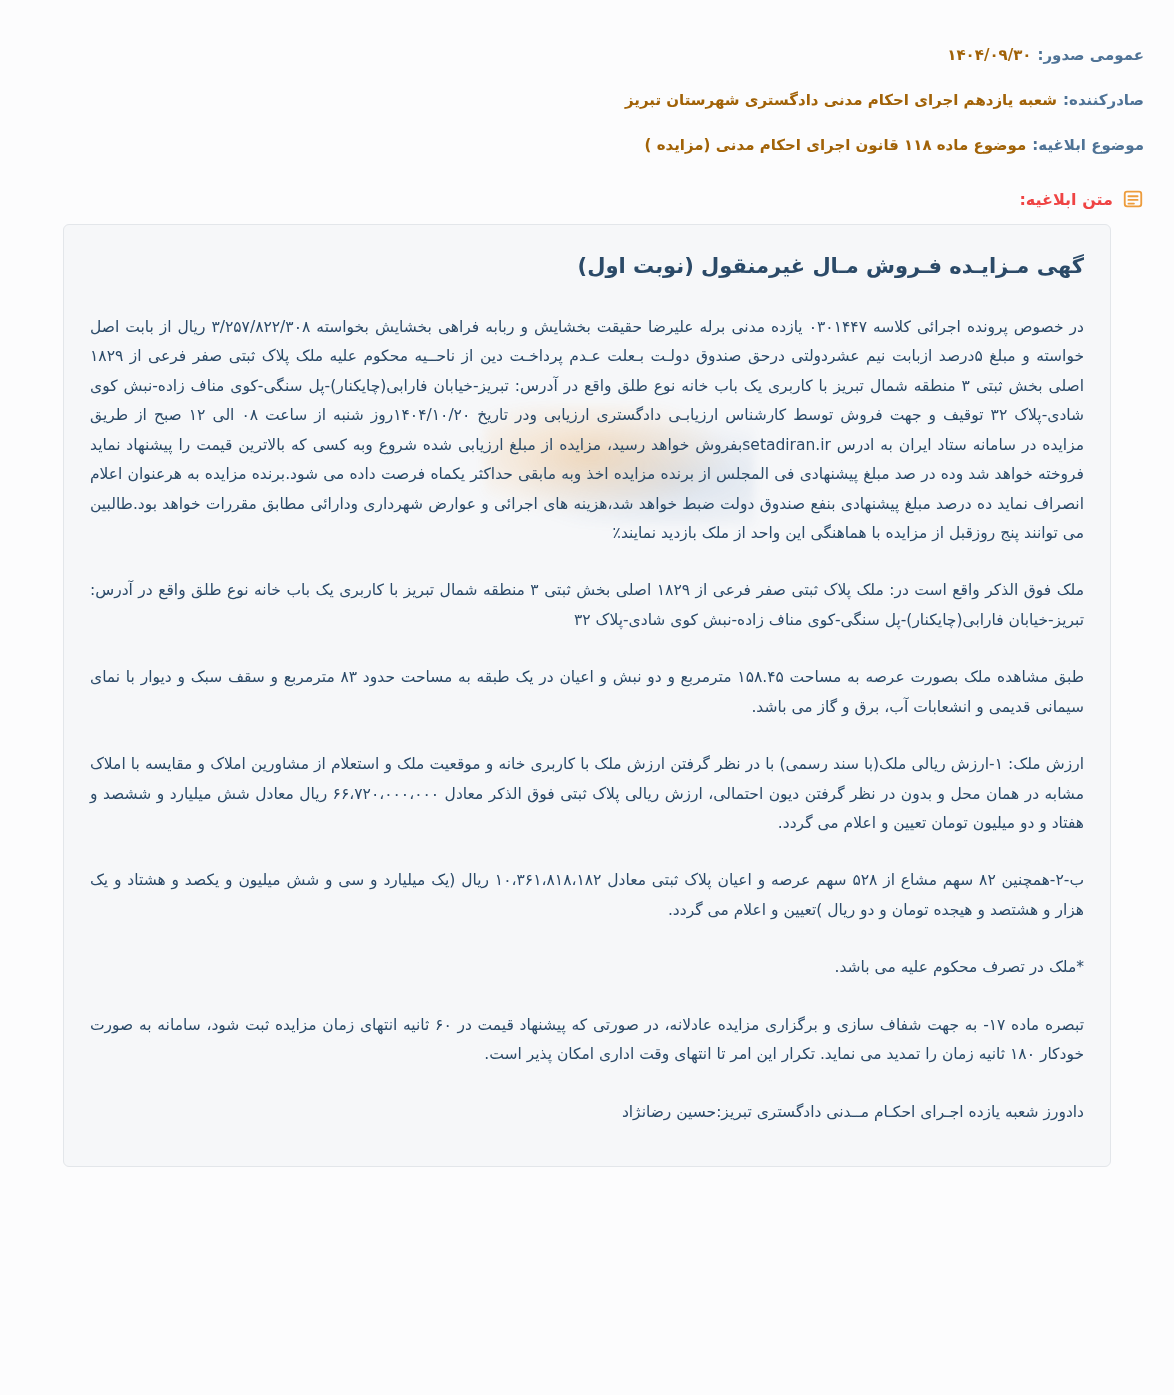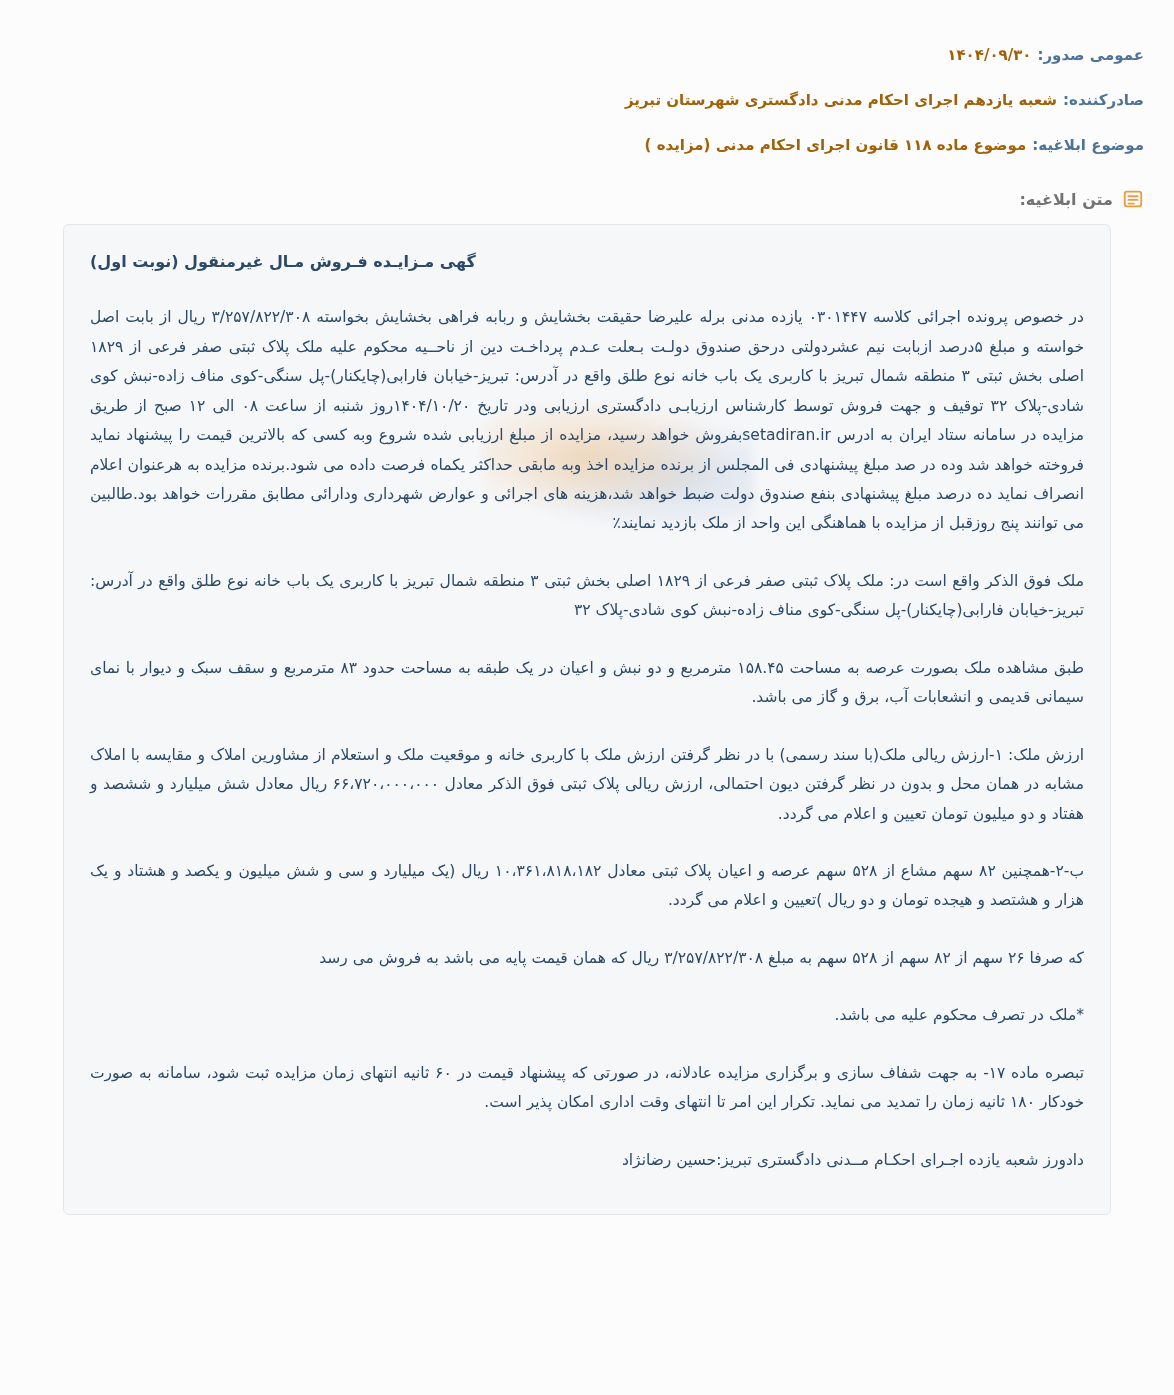--- a/index.html
+++ b/index.html
@@ -22,37 +22,37 @@
   .meta-grid .meta-item:nth-child(3) { width: 27%; }
   .meta-item { white-space: nowrap; }
   .meta-label { color: #4f7396; font-weight: 700; margin-left: 6px; }
   .meta-value { color: #a16207; font-weight: 700; }
   .body-header {
     display: flex;
     align-items: center;
     gap: 9px;
     margin: 34px 30px 14px 30px;
   }
-  .body-header-label { font-weight: 700; font-size: 16px; color: #737373; }
+  .body-header-label { font-weight: 700; font-size: 16px; color: #ef4444; }
   .doc-icon { display: inline-flex; align-items: center; }
   .notice-box {
     position: relative;
     margin: 0 63px 40px 63px;
     background: #f6f7f9;
     border: 1px solid #e3e6ea;
     border-radius: 6px;
     padding: 18px 26px 26px 26px;
     font-size: 15.5px;
     line-height: 1.9;
     text-align: justify;
   }
   .notice-title {
-    font-size: 16px;
+    font-size: 21px;
     font-weight: 700;
-    text-align: left;
+    text-align: right;
     margin: 4px 0 26px 0;
   }
   .notice-par { margin: 0 0 28px 0; position: relative; z-index: 1; }
   .notice-par:last-child { margin-bottom: 13px; }
   .watermark {
     position: absolute;
     left: 420px;
     top: 180px;
     width: 270px;
     height: 120px;
@@ -99,19 +99,18 @@
   </div>
 
   <section class="notice-box">
     <div class="watermark"></div>
     <h2 class="notice-title">گهی مـزایـده فـروش مـال غیرمنقول (نوبت اول)</h2>
     <p class="notice-par">در خصوص پرونده اجرائی کلاسه ۰۳۰۱۴۴۷ یازده مدنی برله علیرضا حقیقت بخشایش و ربابه فراهی بخشایش بخواسته ۳/۲۵۷/۸۲۲/۳۰۸ ریال از بابت اصل خواسته و مبلغ ۵درصد ازبابت نیم عشردولتی درحق صندوق دولـت بـعلت عـدم پرداخـت دین از ناحــیه محکوم علیه ملک پلاک ثبتی صفر فرعی از ۱۸۲۹ اصلی بخش ثبتی ۳ منطقه شمال تبریز با کاربری یک باب خانه نوع طلق واقع در آدرس: تبریز-خیابان فارابی(چایکنار)-پل سنگی-کوی مناف زاده-نبش کوی شادی-پلاک ۳۲ توقیف و جهت فروش توسط کارشناس ارزیابـی دادگستری ارزیابی ودر تاریخ ۱۴۰۴/۱۰/۲۰روز شنبه از ساعت ۰۸ الی ۱۲ صبح از طریق مزایده در سامانه ستاد ایران به ادرس setadiran.irبفروش خواهد رسید، مزایده از مبلغ ارزیابی شده شروع وبه کسی که بالاترین قیمت را پیشنهاد نماید فروخته خواهد شد وده در صد مبلغ پیشنهادی فی المجلس از برنده مزایده اخذ وبه مابقی حداکثر یکماه فرصت داده می شود.برنده مزایده به هرعنوان اعلام انصراف نماید ده درصد مبلغ پیشنهادی بنفع صندوق دولت ضبط خواهد شد،هزینه های اجرائی و عوارض شهرداری ودارائی مطابق مقررات خواهد بود.طالبین می توانند پنج روزقبل از مزایده با هماهنگی این واحد از ملک بازدید نمایند٪</p>
     <p class="notice-par">ملک فوق الذکر واقع است در: ملک پلاک ثبتی صفر فرعی از ۱۸۲۹ اصلی بخش ثبتی ۳ منطقه شمال تبریز با کاربری یک باب خانه نوع طلق واقع در آدرس: تبریز-خیابان فارابی(چایکنار)-پل سنگی-کوی مناف زاده-نبش کوی شادی-پلاک ۳۲</p>
     <p class="notice-par">طبق مشاهده ملک بصورت عرصه به مساحت ۱۵۸.۴۵ مترمربع و دو نبش و اعیان در یک طبقه به مساحت حدود ۸۳ مترمربع و سقف سبک و دیوار با نمای سیمانی قدیمی و انشعابات آب، برق و گاز می باشد.</p>
     <p class="notice-par">ارزش ملک: ۱-ارزش ریالی ملک(با سند رسمی) با در نظر گرفتن ارزش ملک با کاربری خانه و موقعیت ملک و استعلام از مشاورین املاک و مقایسه با املاک مشابه در همان محل و بدون در نظر گرفتن دیون احتمالی،  ارزش ریالی پلاک ثبتی فوق الذکر معادل ۶۶،۷۲۰،۰۰۰،۰۰۰ ریال معادل شش میلیارد و ششصد و هفتاد و دو میلیون تومان تعیین و اعلام می گردد.</p>
     <p class="notice-par">ب-۲-همچنین ۸۲ سهم مشاع از ۵۲۸ سهم عرصه و اعیان پلاک ثبتی معادل ۱۰،۳۶۱،۸۱۸،۱۸۲ ریال (یک میلیارد و سی و شش میلیون و یکصد و هشتاد و یک هزار و هشتصد و هیجده تومان و دو ریال )تعیین و اعلام می گردد.</p>
-    <p class="notice-par">که صرفا ۲۶ سهم از ۸۲ سهم از ۵۲۸ سهم به مبلغ ۳/۲۵۷/۸۲۲/۳۰۸ ریال که همان قیمت پایه می باشد به فروش می رسد</p>
     <p class="notice-par">*ملک در تصرف محکوم علیه می باشد.</p>
     <p class="notice-par">تبصره ماده ۱۷- به جهت شفاف سازی و برگزاری مزایده عادلانه، در صورتی که پیشنهاد قیمت در ۶۰ ثانیه انتهای زمان مزایده ثبت شود، سامانه به صورت خودکار ۱۸۰ ثانیه زمان را تمدید می نماید. تکرار این امر تا انتهای وقت اداری امکان پذیر است.</p>
     <p class="notice-par">دادورز شعبه یازده اجـرای احکـام مــدنی دادگستری  تبریز:حسین رضانژاد</p>
   </section>
 
 </div>
 
 </body></html>

